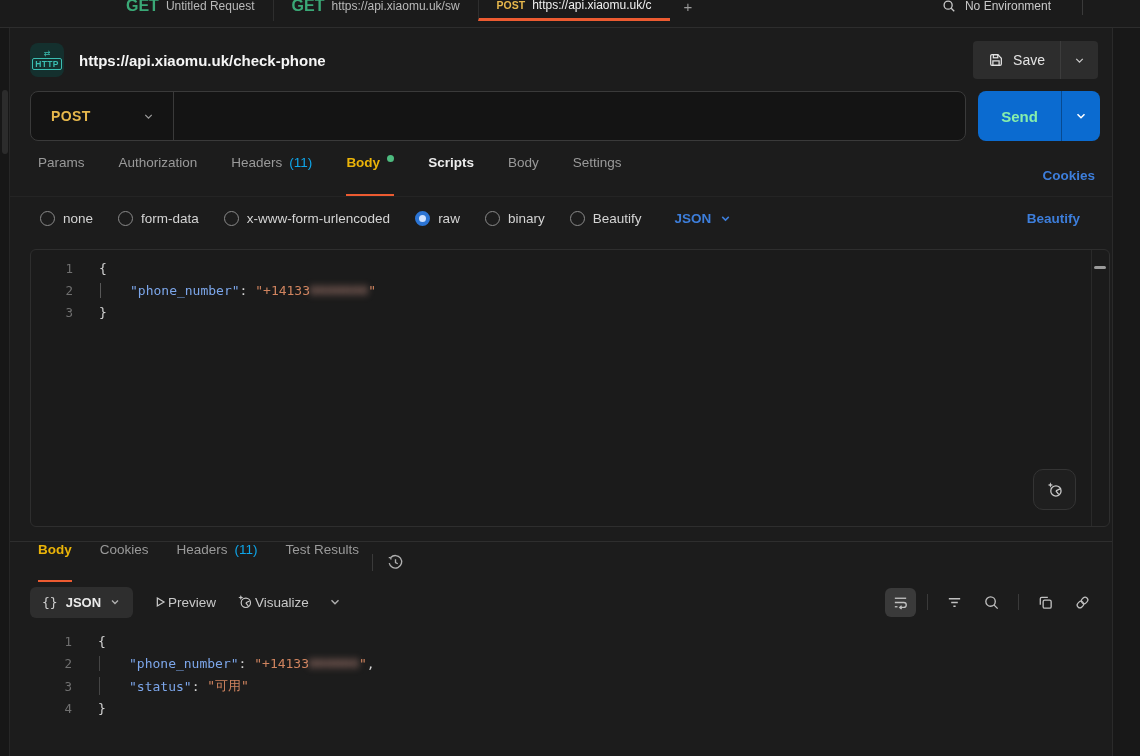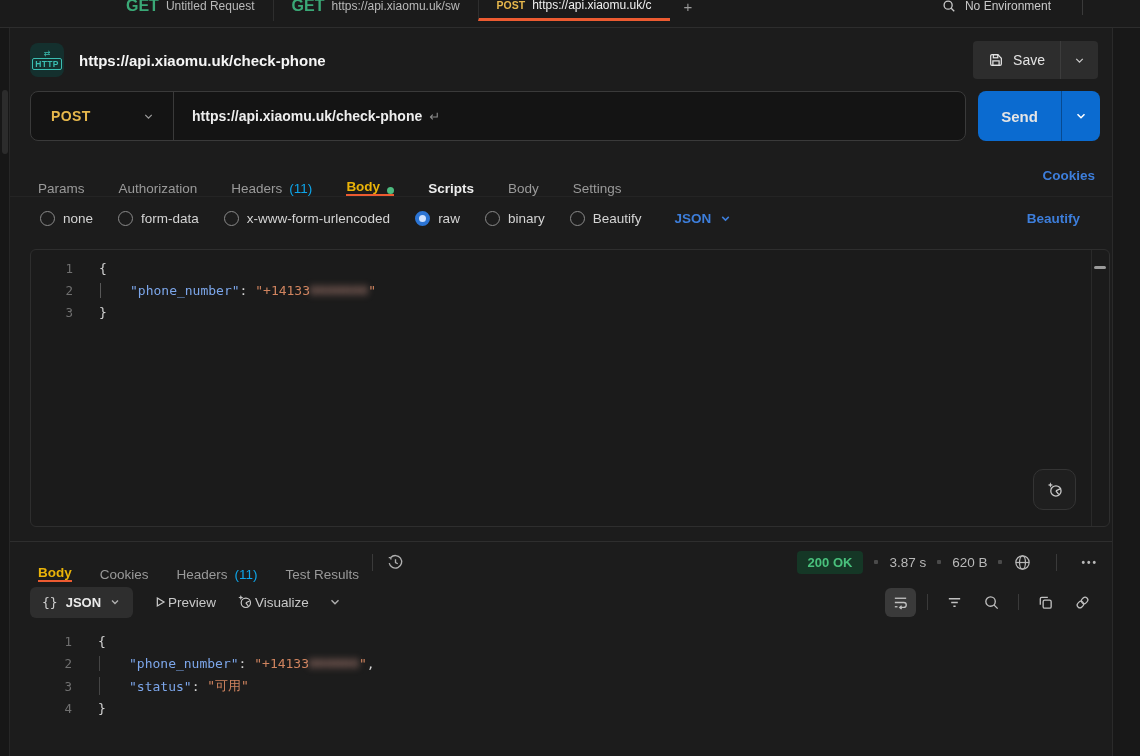--- a/index.html
+++ b/index.html
@@ -58,28 +58,28 @@
   .method-select { width:142px; flex:0 0 auto; display:flex; align-items:center;
     justify-content:space-between; padding:0 18px 0 20px; color:#e7b84c;
     font-weight:700; font-size:14px; letter-spacing:.4px; cursor:pointer; }
   .method-select .caret { color:#9a9a9a; }
   .url-vdiv { width:1px; align-self:stretch; background:#3a3a3a; }
   .url-text { padding-left:18px; font-size:14px; font-weight:600; color:#eeeeee; white-space:nowrap; }
   .enter-glyph { color:#8a8a8a; margin-left:7px; font-weight:400; font-size:13px; }
   .send-btn { width:122px; flex:0 0 auto; height:50px; background:#0b6bd0;
     border-radius:8px; display:flex; align-items:stretch; overflow:hidden; }
   .send-main { flex:1; display:flex; align-items:center; justify-content:center;
-    color:#e5e5e5; font-weight:700; font-size:15px; cursor:pointer; }
+    color:#86efac; font-weight:700; font-size:15px; cursor:pointer; }
   .send-sep { width:1px; background:rgba(0,0,0,.3); }
   .send-caret { width:38px; display:flex; align-items:center; justify-content:center; color:#fff; cursor:pointer; }
 
   
   .req-tabs { display:flex; align-items:center; gap:34px; padding:0 45px 0 38px;
     height:42px; margin-top:14px; color:#9a9a9a; border-bottom:1px solid #242424; }
-  .rtab { height:100%; display:flex; align-items:flex-end; gap:7px; cursor:pointer; white-space:nowrap; }
+  .rtab { height:100%; display:flex; align-items:flex-start; gap:7px; cursor:pointer; white-space:nowrap; }
   .rtab.active { color:#eab308; border-bottom:2px solid #ec5b31; font-weight:600; }
   .rtab.bright { color:#ededed; font-weight:600; }
   .rtab .count { color:#0ea5e9; }
   .green-dot { width:7px; height:7px; border-radius:50%; background:#4dbb7f; }
   .cookies-link { margin-left:auto; color:#3d7edb; font-weight:600; cursor:pointer; }
 
   
   .body-type-row { display:flex; align-items:center; gap:25px; padding:0 60px 0 40px;
     height:42px; color:#d4d4d4; }
   .radio-opt { display:flex; align-items:center; gap:8px; cursor:pointer; white-space:nowrap; }
@@ -203,23 +203,20 @@
   <div class="url-bar">
     <div class="method-select">
       <span>POST</span>
       <span class="caret">
         <svg width="13" height="13" viewBox="0 0 16 16" fill="none" stroke="currentColor" stroke-width="1.6">
           <path d="M4 6 L8 10 L12 6"></path>
         </svg>
       </span>
     </div>
     <div class="url-vdiv"></div>
-    <div class="url-text">
-      <span>https://api.xiaomu.uk/check-phone</span><span class="enter-glyph">↵</span>
-    </div>
   </div>
   <div class="send-btn">
     <div class="send-main">Send</div>
     <div class="send-sep"></div>
     <div class="send-caret">
       <svg width="14" height="14" viewBox="0 0 16 16" fill="none" stroke="currentColor" stroke-width="1.8">
         <path d="M4 6 L8 10 L12 6"></path>
       </svg>
     </div>
   </div>
@@ -328,35 +325,20 @@
       </div>
     </div>
     <span class="hdr-vdiv"></span>
     <span class="clock-wrap">
       <svg width="19" height="19" viewBox="0 0 20 20" fill="none" stroke="currentColor" stroke-width="1.4">
         <path d="M5 4.8 A6.6 6.6 0 1 1 3.4 10.6"></path>
         <path d="M5 4.8 L2.9 4.9 M5 4.8 L5.2 6.9"></path>
         <path d="M10 6.6 V10 L12.4 11.3"></path>
       </svg>
     </span>
-    <div class="resp-right">
-      <span class="status-pill">200 OK</span>
-      <span class="sep-dot"></span>
-      <span class="meta-text">3.87 s</span>
-      <span class="sep-dot"></span>
-      <span class="meta-text">620 B</span>
-      <span class="sep-dot"></span>
-      <svg width="19" height="19" viewBox="0 0 20 20" fill="none" stroke="#b9b9b9" stroke-width="1.3">
-        <circle cx="10" cy="10" r="7"></circle>
-        <ellipse cx="10" cy="10" rx="3.1" ry="7"></ellipse>
-        <path d="M3 10 H17"></path>
-      </svg>
-      <span class="hdr-vdiv"></span>
-      <span class="ellipsis-btn">•••</span>
-    </div>
   </div>
 
   <div class="resp-toolbar">
     <div class="json-btn">
       <span class="braces">{}</span>
       <span>JSON</span>
       <span class="caret">
         <svg width="12" height="12" viewBox="0 0 16 16" fill="none" stroke="currentColor" stroke-width="1.8">
           <path d="M4 6 L8 10 L12 6"></path>
         </svg>

